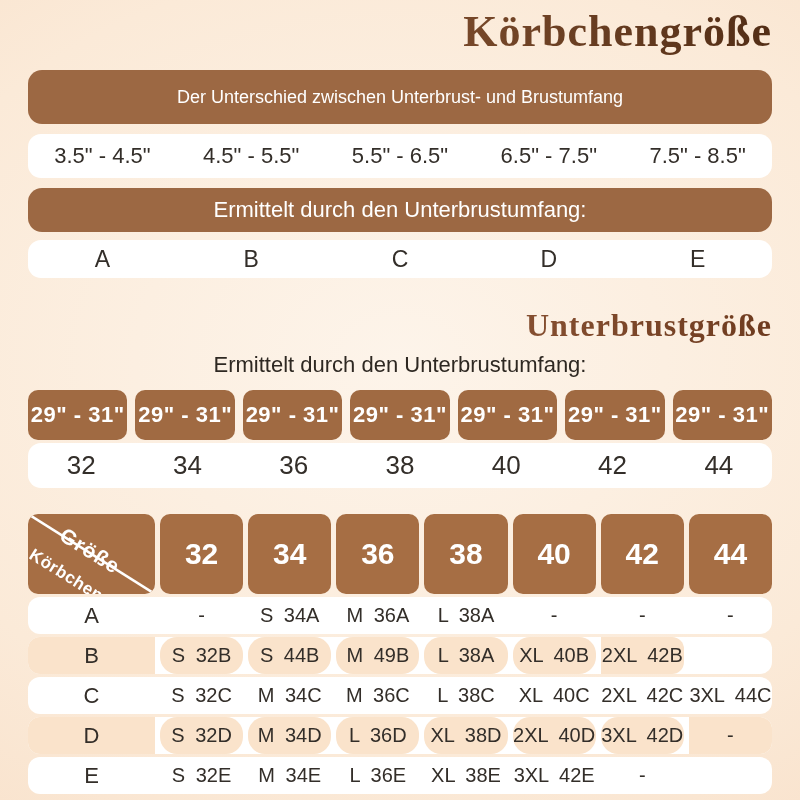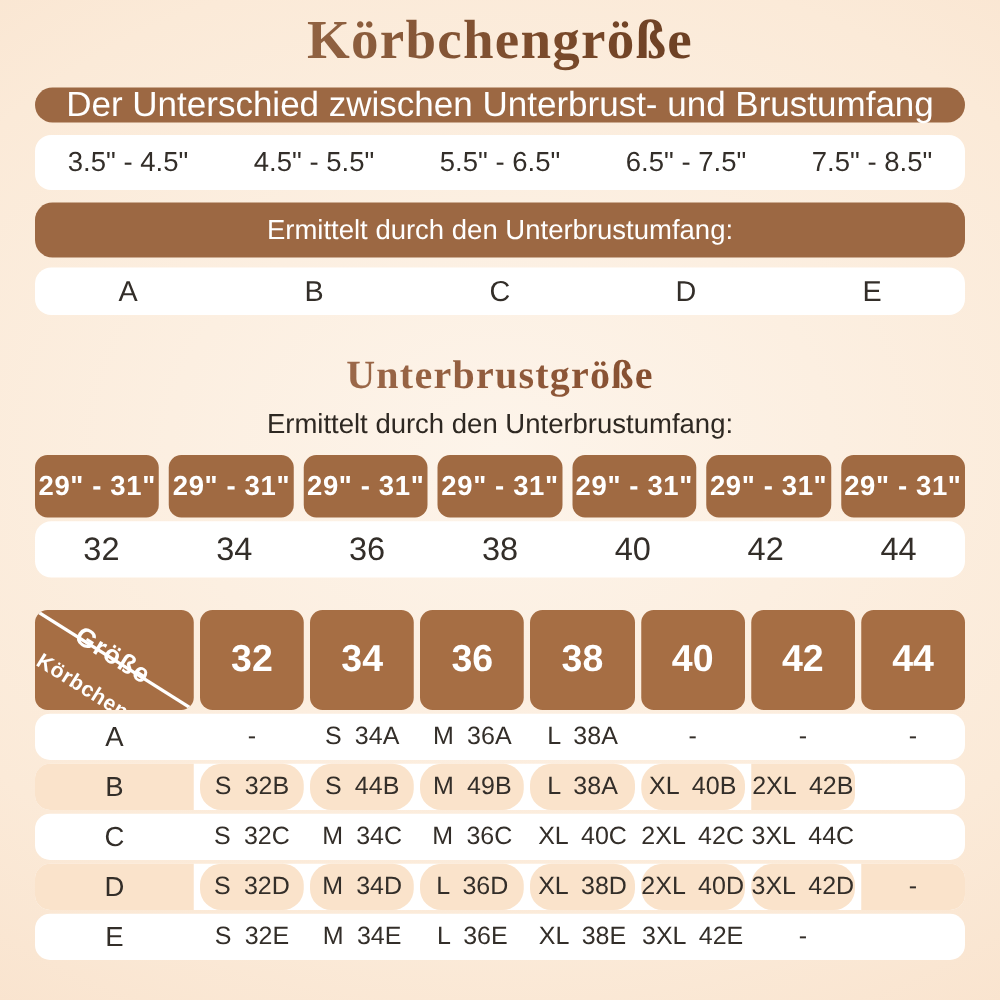--- a/index.html
+++ b/index.html
@@ -7,40 +7,40 @@
   body {
     width: 800px; height: 800px; overflow: hidden;
     background: radial-gradient(120% 90% at 50% 45%, #fdf4ea 0%, #fbead8 55%, #f7dcc3 100%);
     font-family: "Liberation Sans", "DejaVu Sans", sans-serif;
     color: #332e29;
   }
   .page { padding: 6px 28px 0 28px; }
 
   .title {
     font-family: "Liberation Serif", "DejaVu Serif", serif;
-    font-weight: bold; text-align: center; margin: 0;
+    font-weight: bold; text-align: right; margin: 0;
     color: #7a4a2b; letter-spacing: 1px;
   }
   .t1 { font-size: 44px; line-height: 52px; }
   .t2 { font-size: 32px; line-height: 46px; margin-top: 24px; }
   @supports ((-webkit-background-clip: text) or (background-clip: text)) {
     .t1, .t2 {
       background: linear-gradient(90deg, #aa7e5c 0%, #7a4a2b 55%, #532e16 100%);
       -webkit-background-clip: text; background-clip: text; color: transparent;
     }
     .t2 { background: linear-gradient(90deg, #b08263 0%, #8a5334 60%, #6e3b1f 100%);
       -webkit-background-clip: text; background-clip: text; }
   }
   .subtitle { text-align: center; font-size: 22px; font-weight: 500; margin-top: 4px; color: #2e2822; }
 
   .banner {
     background: #9c6843; color: #ffffff; border-radius: 14px;
-    height: 28px; margin-top: 12px;
+    height: 54px; margin-top: 12px;
     display: flex; align-items: center; justify-content: center;
-    font-size: 28px; font-weight: 500;
+    font-size: 18px; font-weight: 500;
   }
   .banner.b2 { height: 44px; font-size: 22px; margin-top: 10px; }
 
   .band {
     background: #ffffff; border-radius: 13px; margin-top: 10px;
     display: grid; align-items: center; text-align: center;
   }
   .band span { display: block; }
   .cols5 { grid-template-columns: repeat(5, 1fr); height: 44px; font-size: 22px; }
   .letters { grid-template-columns: repeat(5, 1fr); height: 38px; font-size: 23px; margin-top: 8px; }
@@ -167,20 +167,21 @@
       <div class="cell">L 38A</div>
       <div class="cell">XL 40B</div>
       <div class="cell">2XL 42B</div>
     </div>
 
     <div class="mrow">
       <div class="cell cup-cell">C</div>
       <div class="cell">S 32C</div>
       <div class="cell">M 34C</div>
       <div class="cell">M 36C</div>
+      <div class="cell">L 38C</div>
       <div class="cell">XL 40C</div>
       <div class="cell">2XL 42C</div>
       <div class="cell">3XL 44C</div>
     </div>
 
     <div class="mrow peach">
       <div class="cell cup-cell">D</div>
       <div class="cell">S 32D</div>
       <div class="cell">M 34D</div>
       <div class="cell">L 36D</div>

